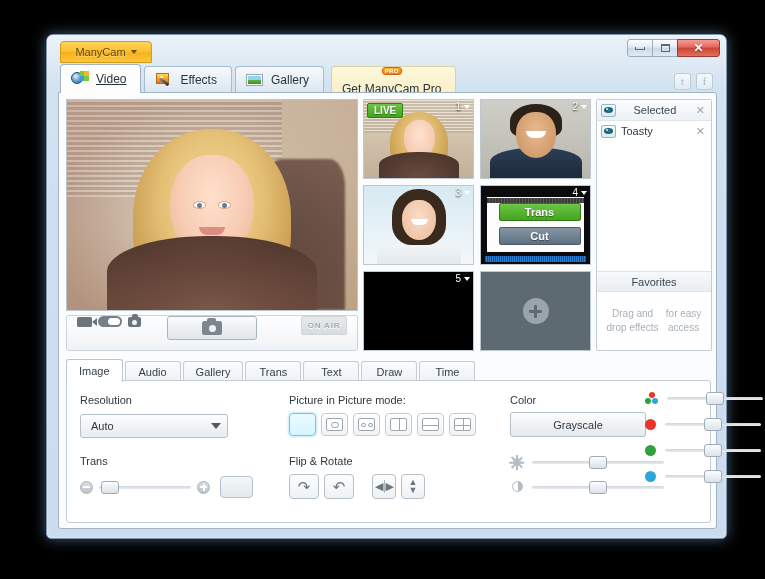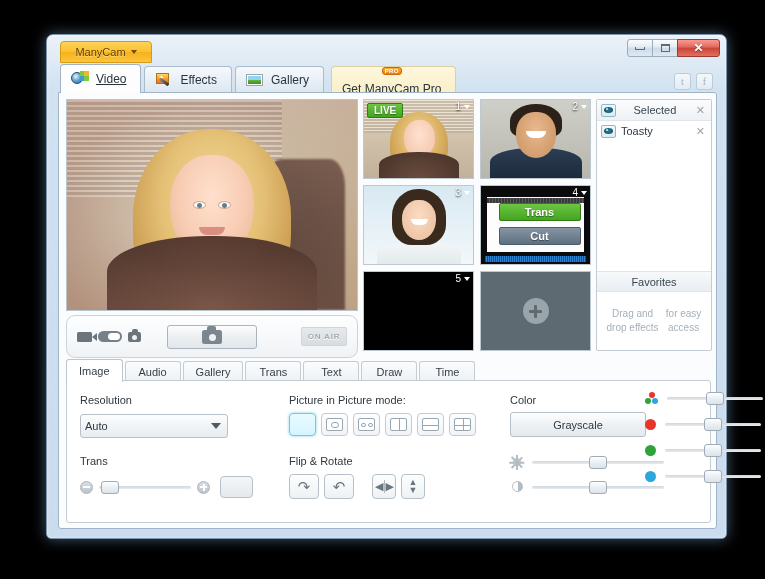--- a/index.html
+++ b/index.html
@@ -254,25 +254,25 @@
     border-radius: 48% 48% 0 0;
   }
   .vignette {
     position: absolute; inset: 0;
     background: radial-gradient(ellipse at center, rgba(255,200,170,.05) 45%, rgba(190,140,120,.28) 100%);
   }
 
   
   #preview-tools {
     position: absolute; left: 0; top: 216px;
-    width: 292px; height: 43px;
+    width: 292px; height: 36px;
     border: 1px solid #cbd4dc;
-    border-radius: 9px;
+    border-radius: 3px;
     background: linear-gradient(to bottom, #fdfefe 0%, #f0f3f6 100%);
-    display: flex; align-items: center;
+    display: flex; align-items: flex-start;
   }
   .tool-left { display: flex; align-items: center; gap: 6px; padding-left: 10px; }
   .ico-camcorder {
     width: 15px; height: 10px; background: #6c757c;
     border-radius: 1.5px; position: relative;
   }
   .ico-camcorder::after {
     content:''; position: absolute; right: -5px; top: 1px;
     width: 0; height: 0;
     border-top: 4px solid transparent; border-bottom: 4px solid transparent;
@@ -546,21 +546,21 @@
     font-size: 11px; color: #2e3840;
   }
 
   
   #resolution-select {
     position: absolute; left: 13px; top: 33px;
     width: 148px; height: 24px;
     border: 1px solid #b7c0c8; border-radius: 3px;
     background: linear-gradient(to bottom, #fcfdfe 0%, #f0f3f6 55%, #e8ecef 100%);
     display: flex; align-items: center;
-    padding: 0 6px 0 4px;
+    padding: 0 6px 0 10px;
     font-size: 11px; color: #2e3840;
     cursor: pointer;
   }
   #resolution-select .sel-val { flex: 1; }
   .sel-caret {
     width: 0; height: 0;
     border-left: 5px solid transparent; border-right: 5px solid transparent;
     border-top: 6px solid #4e5a64;
   }
 

